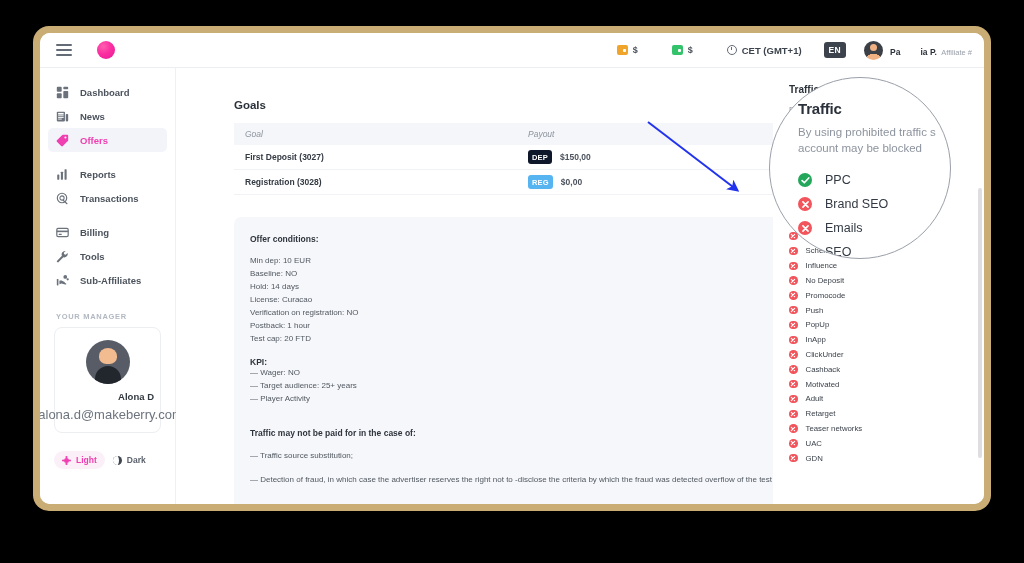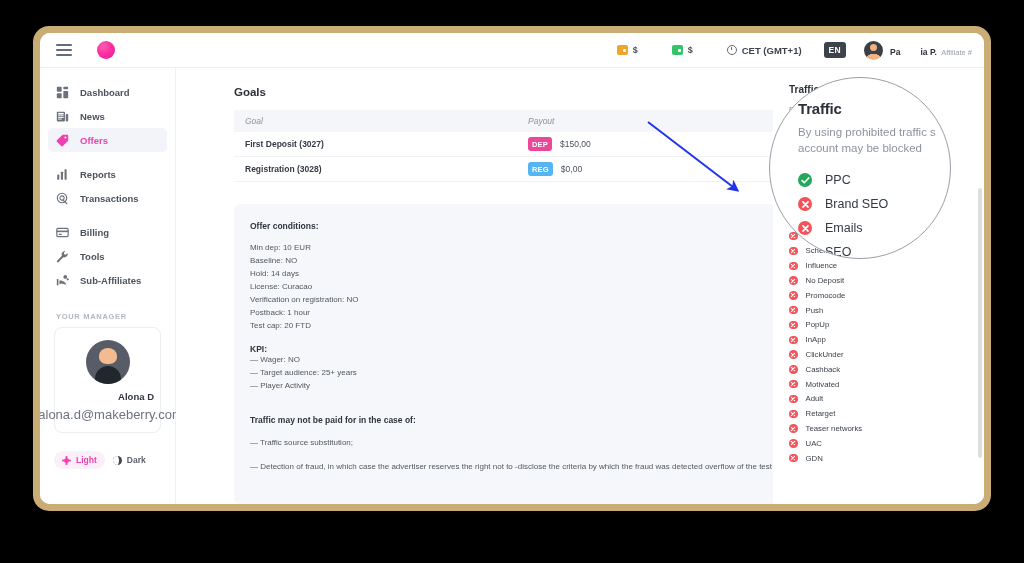--- a/index.html
+++ b/index.html
@@ -119,38 +119,38 @@
   #sun-icon::after { content:""; position:absolute; left:2px; top:2px; width:5px; height:5px;
     border-radius:50%; background:#ef3fb0; box-shadow: 0 -3.4px 0 -1.4px #ef3fb0, 0 3.4px 0 -1.4px #ef3fb0,
     -3.4px 0 0 -1.4px #ef3fb0, 3.4px 0 0 -1.4px #ef3fb0; }
   #moon-icon { width: 9px; height: 9px; border-radius: 50%; background: #3f4650;
     position: relative; overflow: hidden; }
   #moon-icon::after { content:""; position:absolute; left:-3px; top:-2px; width:9px; height:13px;
     border-radius:50%; background:#fff; }
 
   
   #content {
-    position: absolute; left: 136px; top: 35px;
+    position: absolute; left: 136px; top: 48px;
     width: calc(100% - 136px); height: calc(100% - 35px);
     background: #fff; overflow: hidden;
   }
   #goals-title { font-size: 11.5px; font-weight: 700; color: #2b313a; margin: 18px 0 12px 58px; }
   #goals-table { margin-left: 58px; width: 580px; }
   #goals-head { display: flex; background: #f4f6f9; height: 22px; align-items: center; }
   #goals-head .th { font-size: 8.5px; color: #8d949e; font-style: italic; }
   .th-goal, .td-goal { width: 290px; padding-left: 11px; }
   .th-payout, .td-payout { flex: 1; padding-left: 4px; }
   .goal-row { display: flex; align-items: center; height: 25px; border-bottom: 1px solid #f0f2f5; }
   .td-goal { font-size: 8.5px; color: #343a43; font-weight: 600; }
   .td-payout { display: flex; align-items: center; gap: 8px; }
   .goal-badge { font-size: 7.5px; font-weight: 700; color: #fff; padding: 2.5px 4px;
     border-radius: 3px; letter-spacing: .2px; }
-  .badge-dep { background: #ec4899; }
+  .badge-dep { background: #0f172a; }
   .badge-reg { background: #56b4f0; }
-  .goal-amount { font-size: 8.5px; color: #4b525c; font-weight: 400; }
+  .goal-amount { font-size: 8.5px; color: #4b525c; font-weight: 700; }
 
   #conditions-card {
     margin: 22px 0 0 58px; width: 580px; min-height: 300px;
     background: #f6f7fa; border-radius: 7px; padding: 17px 16px 14px;
   }
   .cond-h { font-size: 8.5px; font-weight: 700; color: #2f353e; }
   .cond-line { font-size: 8px; color: #515861; line-height: 1.62; }
   .cond-spacer { height: 11px; }
   .cond-para { font-size: 8px; color: #515861; line-height: 1.55; margin-top: 12px; }
 

